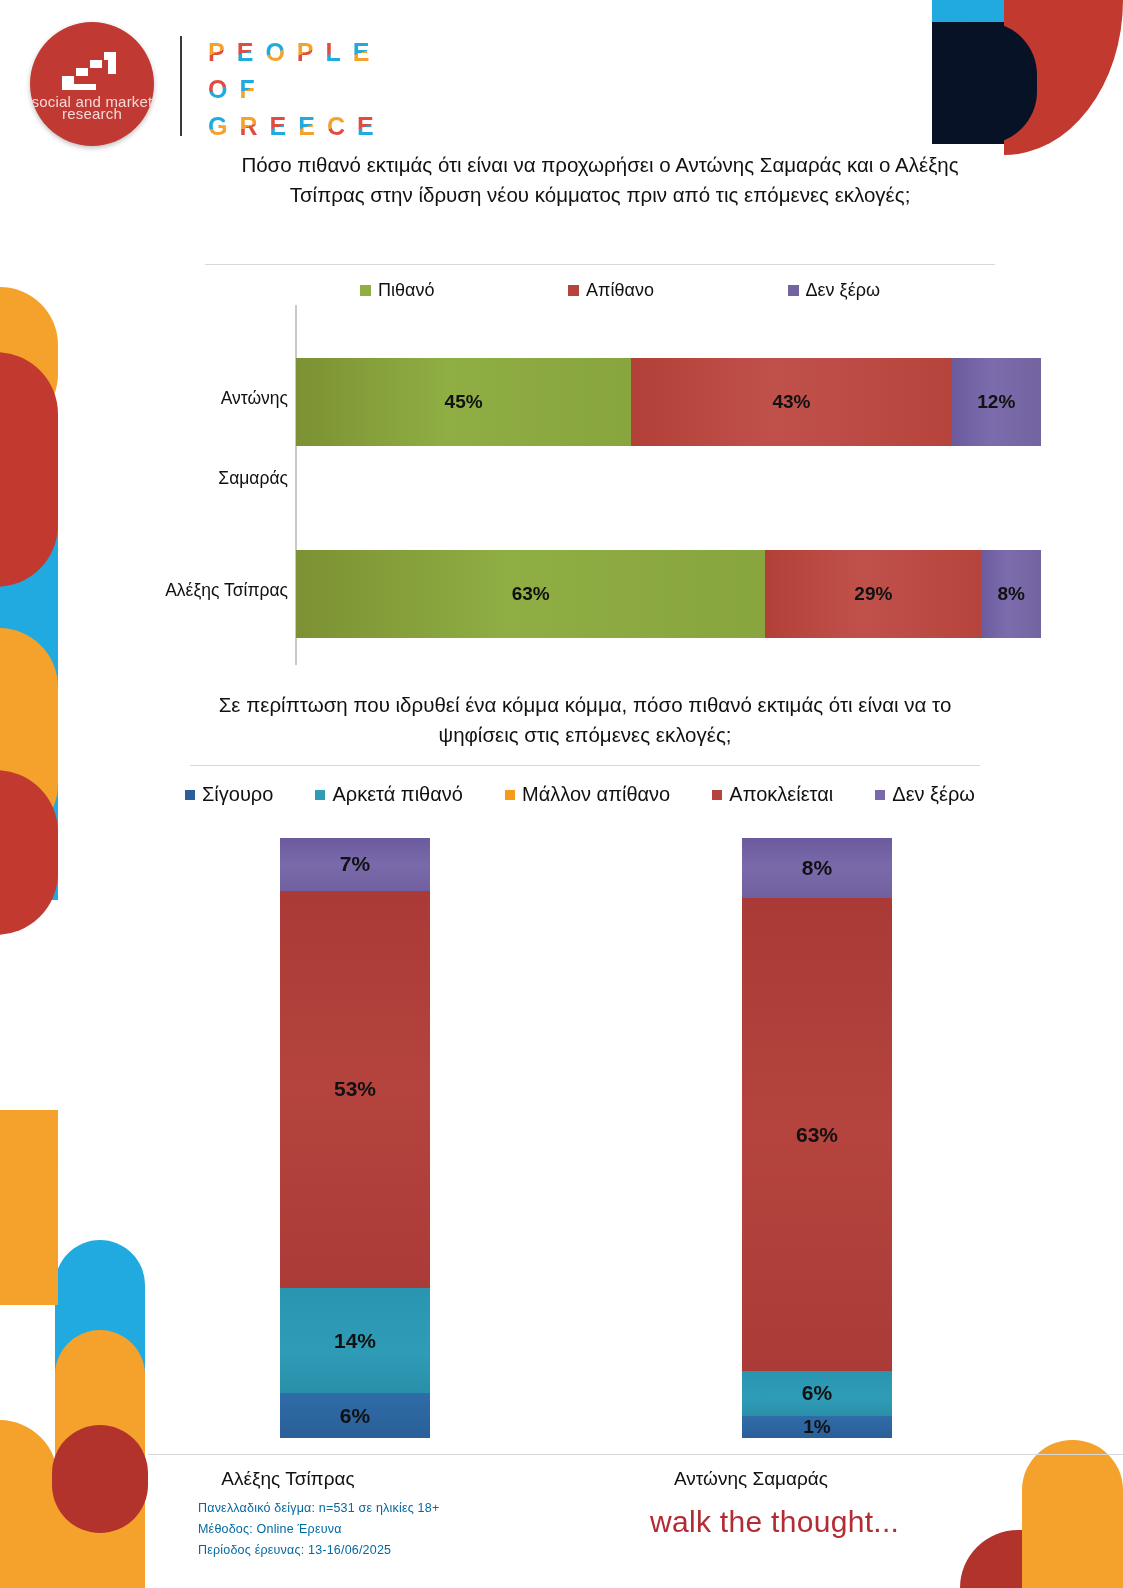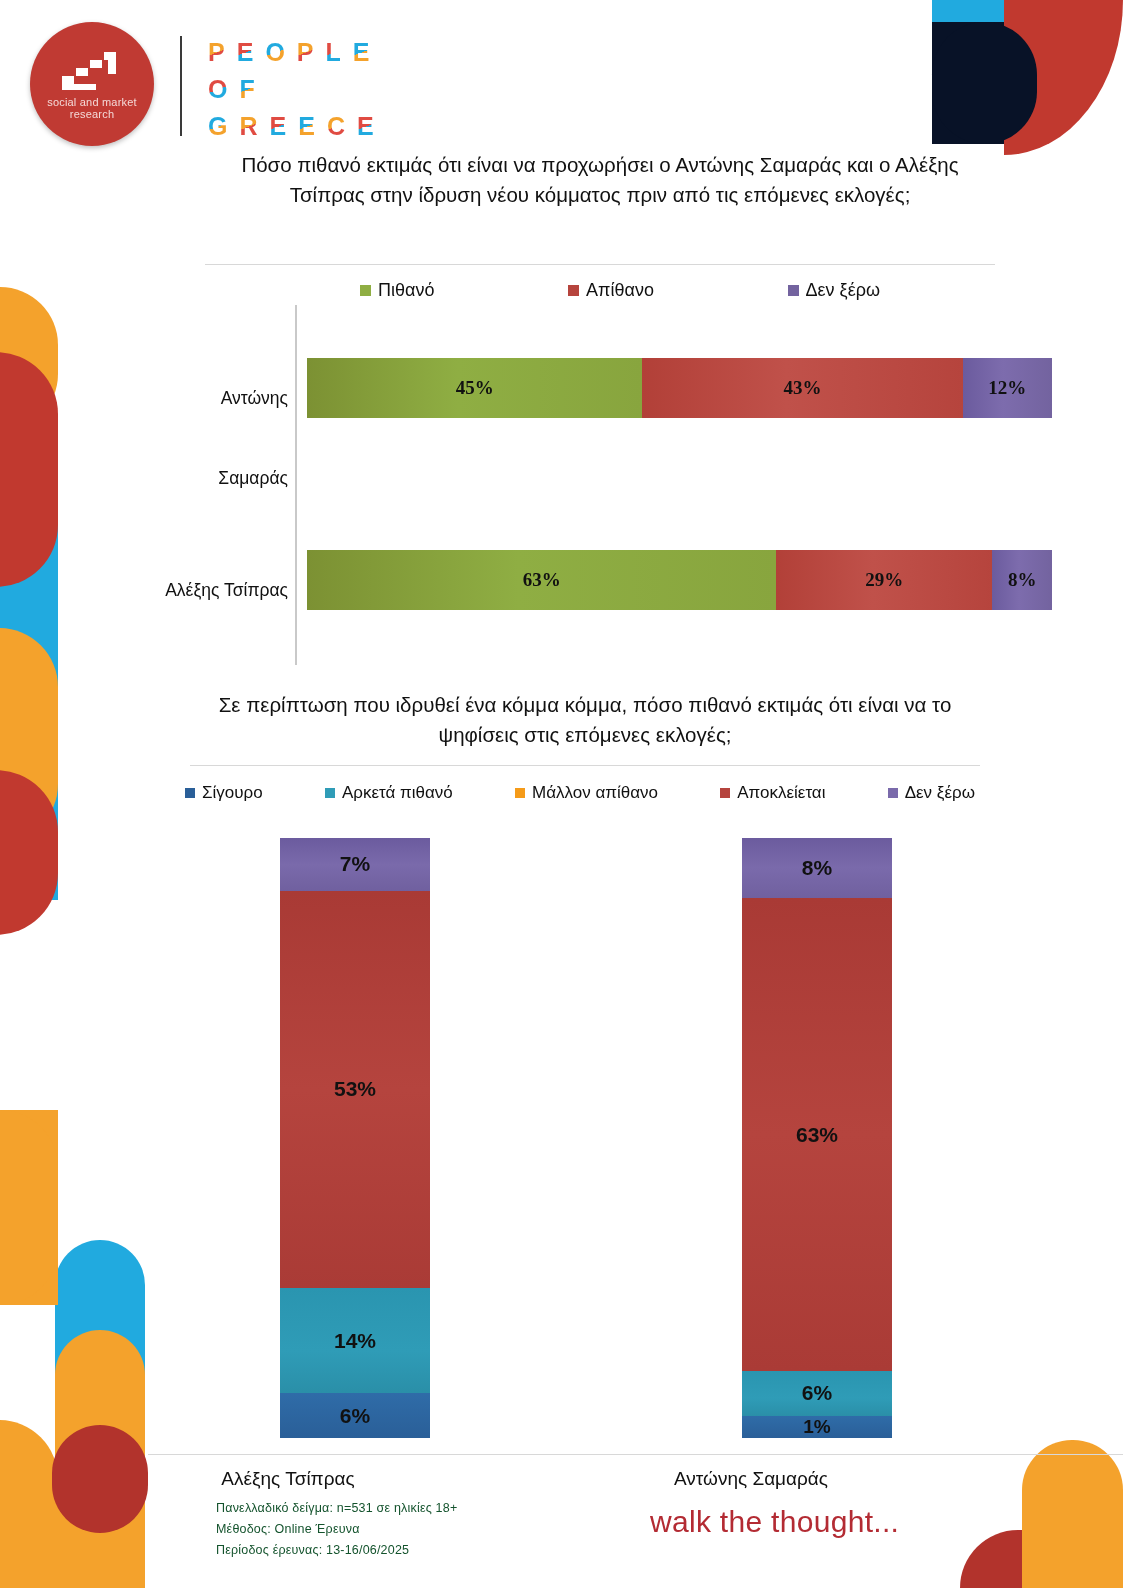--- a/index.html
+++ b/index.html
@@ -43,21 +43,21 @@
 
   
   .header{position:absolute;left:0;top:0;width:1123px;height:160px;z-index:5;}
   .logo-circle{
     position:absolute;left:30px;top:22px;width:124px;height:124px;border-radius:50%;
     background:#c03a33;box-shadow:0 2px 5px rgba(0,0,0,.25);
   }
   .logo-mark{position:absolute;left:30px;top:24px;width:64px;height:48px;}
   .logo-sub{
     position:absolute;left:0;top:74px;width:124px;text-align:center;color:#f4d9d7;
-    font-size:11px;line-height:12px;letter-spacing:.2px;
+    font-size:15px;line-height:12px;letter-spacing:.2px;
   }
   .logo-divider{position:absolute;left:180px;top:36px;width:2px;height:100px;background:#3a3a3a;}
   .wordmark{position:absolute;left:208px;top:40px;width:210px;}
   .wm-row{display:flex;gap:11px;margin-bottom:12px;}
   .wm-letter{font-size:25px;font-weight:700;letter-spacing:1px;line-height:1;}
 
   
   .chart-title{
     position:absolute;z-index:5;text-align:center;color:#111;
     font-size:20.5px;line-height:30px;font-weight:400;
@@ -70,27 +70,27 @@
   #rule2{left:190px;top:765px;width:790px;}
   #rule3{left:148px;top:1454px;width:975px;}
 
   
   .legend{position:absolute;display:flex;z-index:6;align-items:center;}
   #legend1{left:360px;top:280px;width:520px;justify-content:space-between;}
   #legend2{left:185px;top:783px;width:790px;justify-content:space-between;}
   .legend-item{display:flex;align-items:center;gap:7px;white-space:nowrap;}
   .legend-swatch{width:11px;height:11px;display:inline-block;}
   .legend-label{font-size:18px;color:#111;}
-  #legend2 .legend-label{font-size:17px;}
+  #legend2 .legend-label{font-size:20px;}
   #legend2 .legend-swatch{width:10px;height:10px;}
 
   
   .chart1{position:absolute;left:148px;top:300px;width:900px;height:370px;z-index:5;}
   .c1-axis{position:absolute;left:147px;top:5px;width:2px;height:360px;background:#c9c9c9;}
-  .c1-row{position:absolute;left:159px;height:60px;width:745px;display:flex;font-family:Liberation Serif, serif;}
+  .c1-row{position:absolute;left:148px;height:88px;width:745px;display:flex;}
   #c1row1{top:58px;}
   #c1row2{top:250px;}
   .c1-cat{
     position:absolute;left:0;width:140px;text-align:right;font-size:17.5px;color:#111;
     height:80px;line-height:80px;
   }
   .seg{position:relative;display:flex;align-items:center;justify-content:center;
        font-weight:700;font-size:19px;color:#111;}
   .seg.green{background:linear-gradient(to right,#7c9133,#8fae43 45%,#88a53e);}
   .seg.red{background:linear-gradient(to right,#b24038,#c0514a 45%,#b6443d);}
@@ -107,21 +107,21 @@
   .vseg.s-orange{background:linear-gradient(to bottom,#f2920f,#f59b19 55%,#ef8f0d);}
   .vseg.s-darkred{background:linear-gradient(to bottom,#a93a35,#b5443e 50%,#aa3b36);}
   .vseg.s-purple{background:linear-gradient(to bottom,#6b5b9e,#7a6aab 50%,#70609f);}
   .col-label{
     position:absolute;width:330px;text-align:center;font-size:19px;color:#111;top:1468px;
   }
   #collabel1{left:123px;}
   #collabel2{left:586px;}
 
   
-  .footnotes{position:absolute;left:216px;top:1498px;z-index:6;color:#14532d;}
+  .footnotes{position:absolute;left:198px;top:1498px;z-index:6;color:#0369a1;}
   .fn-line{font-size:12.5px;line-height:21px;letter-spacing:.2px;}
   .tagline{
     position:absolute;left:650px;top:1505px;z-index:6;color:#b32b33;
     font-size:30px;letter-spacing:.3px;
   }
 </style>
 </head>
 <body>
 
 <div class="page">

